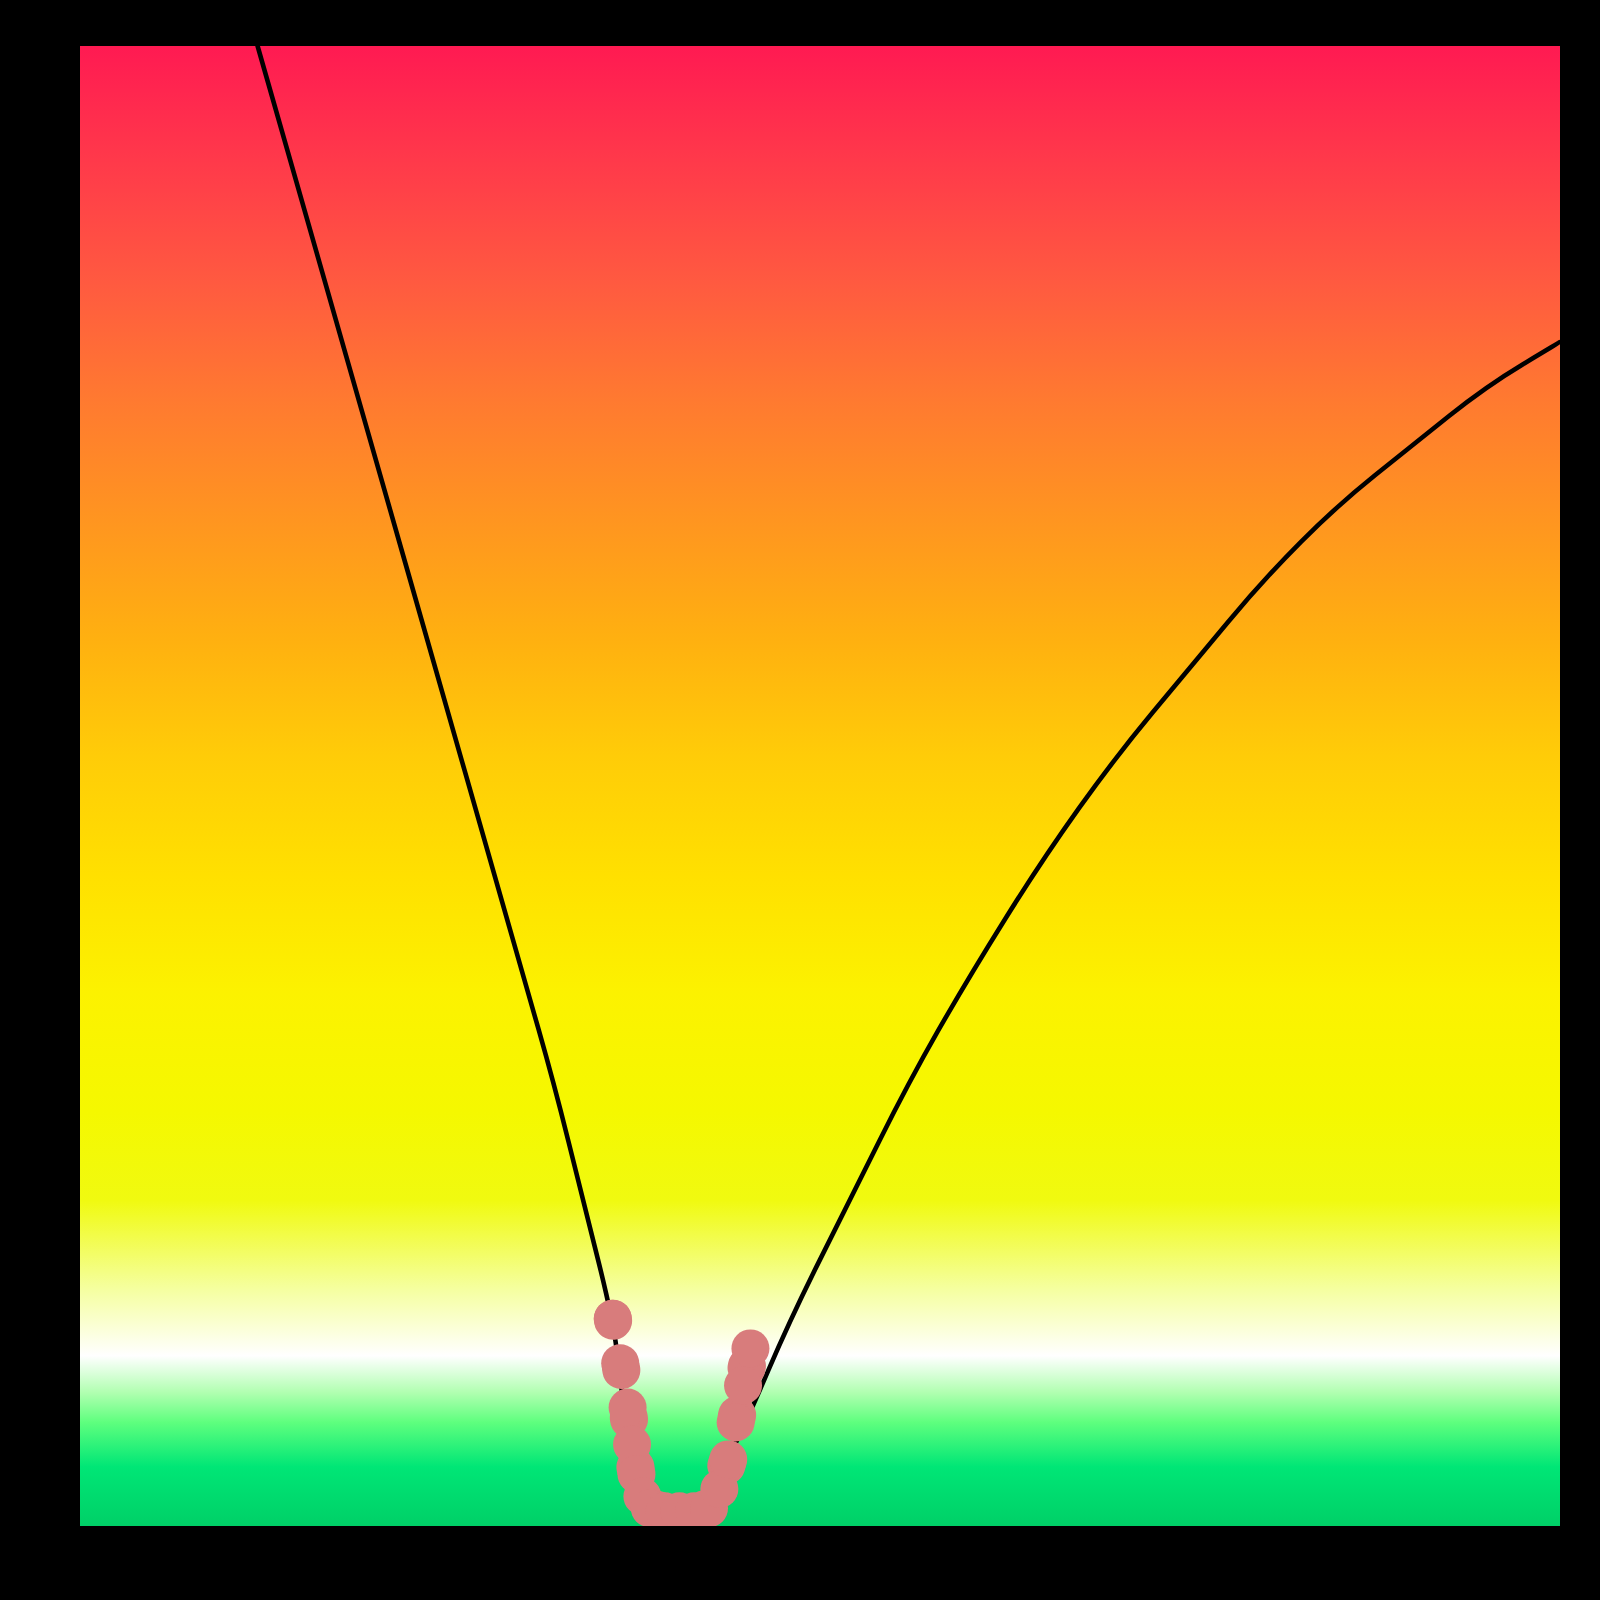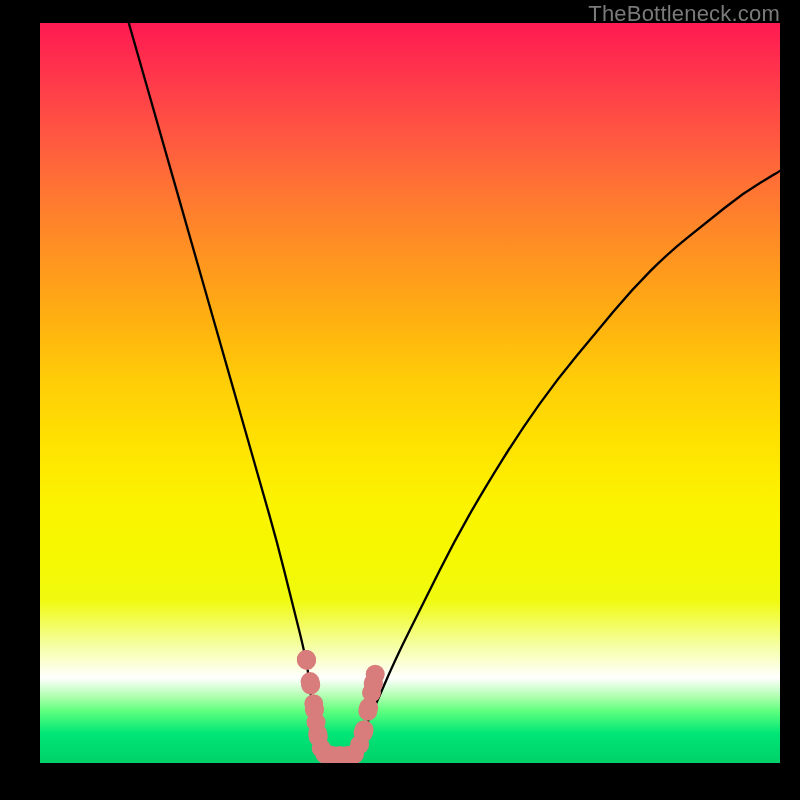--- a/index.html
+++ b/index.html
@@ -59,21 +59,20 @@
     top: 0;
     width: 740px;
     height: 740px;
     z-index: 3;
   }
 </style>
 </head>
 <body>
 
 <div class="container">
-  <div class="watermark">TheBottleneck.com</div>
   <div class="plot-area">
     <svg class="chart-svg" viewBox="0 0 740 740">
       <g id="curve-group">
           <path d="M 88.8,0 Q 88.8,0 103.6,51.80000000000001 Q 118.4,103.60000000000002 133.2,155.40000000000003 Q 148,207.20000000000005 162.8,259 Q 177.6,310.8 192.4,362.6 Q 207.20000000000002,414.4 214.60000000000002,440.29999999999995 Q 222,466.2 229.4,492.1 Q 236.8,518 244.20000000000002,547.6 Q 251.60000000000002,577.2 259,606.8 Q 266.4,636.4 268.25,651.2 Q 270.09999999999997,666 271.95,680.8 Q 273.8,695.6 277.5,706.7 Q 281.2,717.8 284.9,725.2 Q 288.6,732.6 292.3,736.3 Q 296,740 299.7,740 Q 303.4,740 307.1,736.3 Q 310.8,732.6 314.5,725.2 Q 318.2,717.8 325.6,703 Q 333,688.2 344.1,662.3 Q 355.2,636.4 370,606.8 Q 384.8,577.2 399.6,547.6 Q 414.40000000000003,518 429.20000000000005,492.1 Q 444,466.2 462.5,436.6 Q 481,407 499.5,381.1 Q 518,355.2 536.5,333 Q 555,310.8 573.5,288.6 Q 592,266.4 610.5,247.9 Q 629,229.40000000000003 647.5,214.60000000000005 Q 666,199.80000000000007 684.5,185 Q 703,170.19999999999993 721.5,159.09999999999997 T 740,148" fill="none" stroke="#000000" stroke-width="2.3" stroke-linecap="round" stroke-linejoin="round"></path>
         </g>
       <g id="highlight-group">
           <path d="M 266.4,636.4 L 270.09999999999997,658.6 L 273.8,680.8 L 276.02,699.3 L 278.24,714.1 L 281.2,725.2 L 284.90000000000003,731.12 L 292.3,732.6 L 299.70000000000005,732.6 L 307.09999999999997,732.6 L 314.5,731.12 L 319.68000000000006,721.5 L 324.11999999999995,706.7 L 327.81999999999994,688.2 L 331.52,669.7 L 335.21999999999997,651.2" fill="none" stroke="#d87c7c" stroke-width="19" stroke-linecap="round" stroke-linejoin="round" stroke-dasharray="1 24"></path>
           <circle cx="266.4" cy="636.4" r="9.5" fill="#d87c7c"></circle>
           <circle cx="270.09999999999997" cy="658.6" r="9.5" fill="#d87c7c"></circle>
           <circle cx="273.8" cy="680.8" r="9.5" fill="#d87c7c"></circle>

